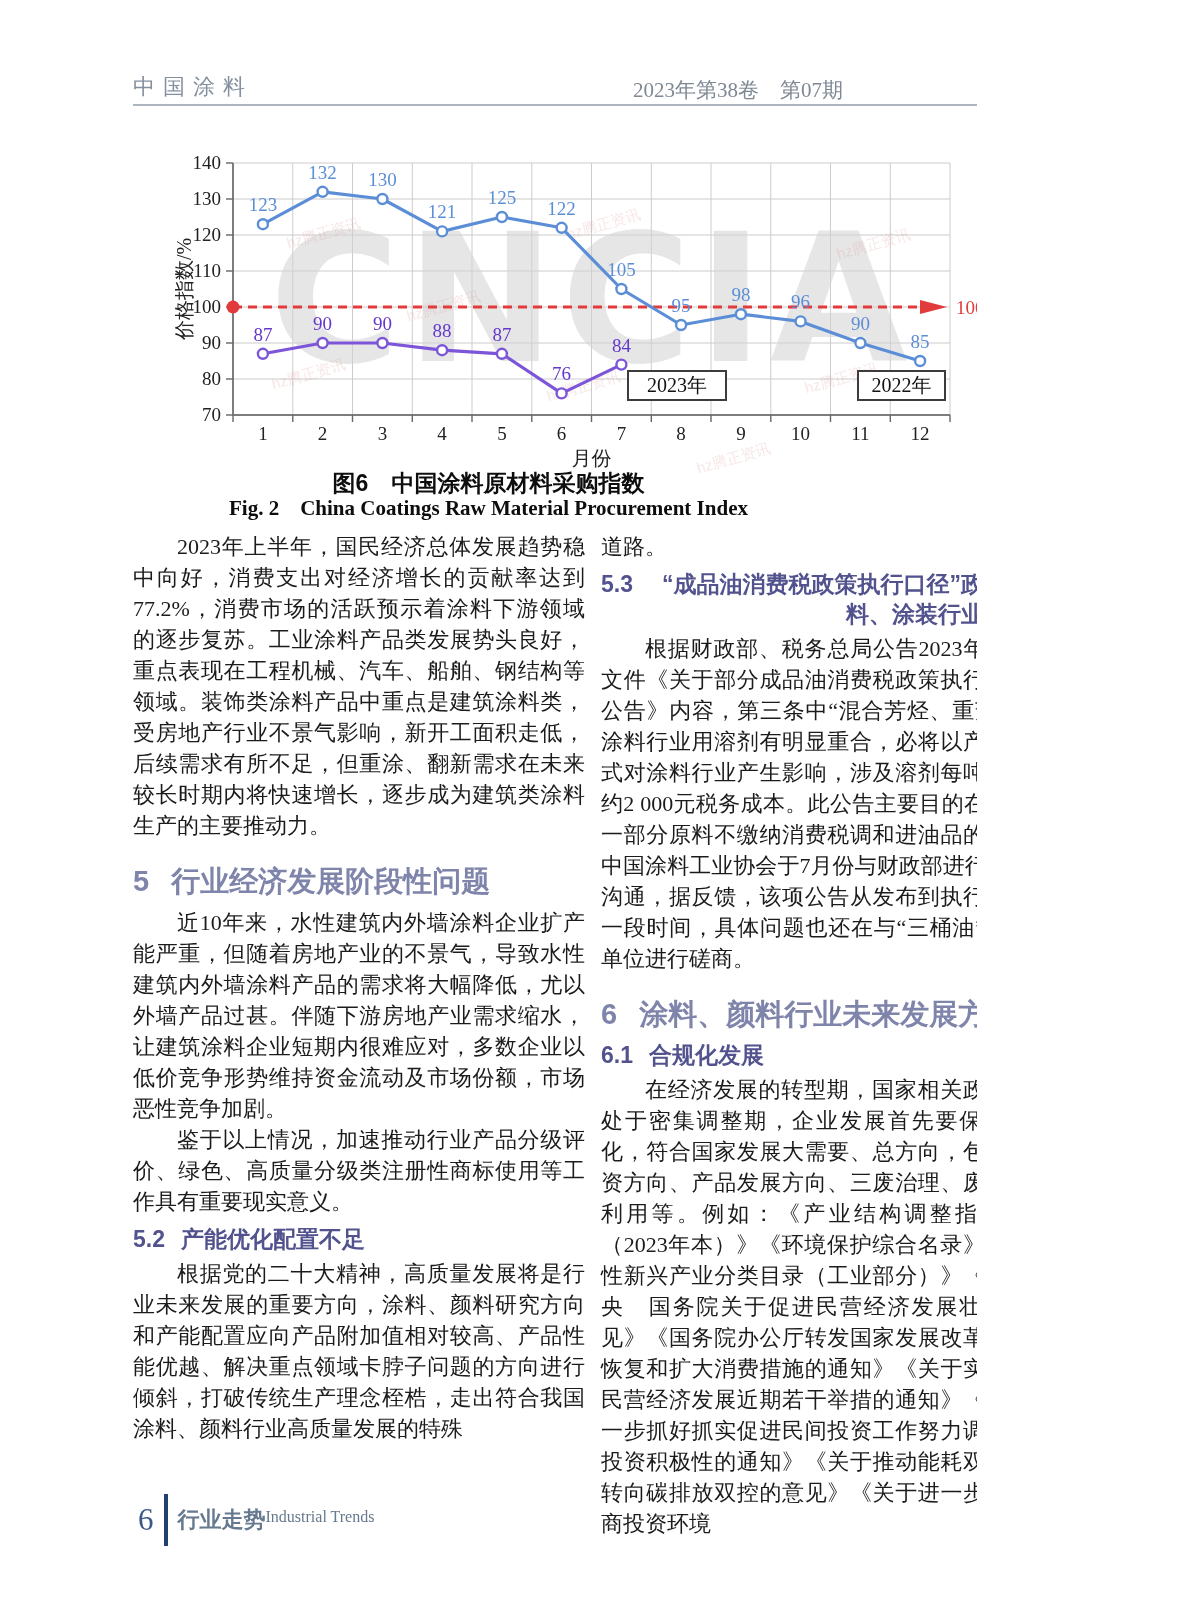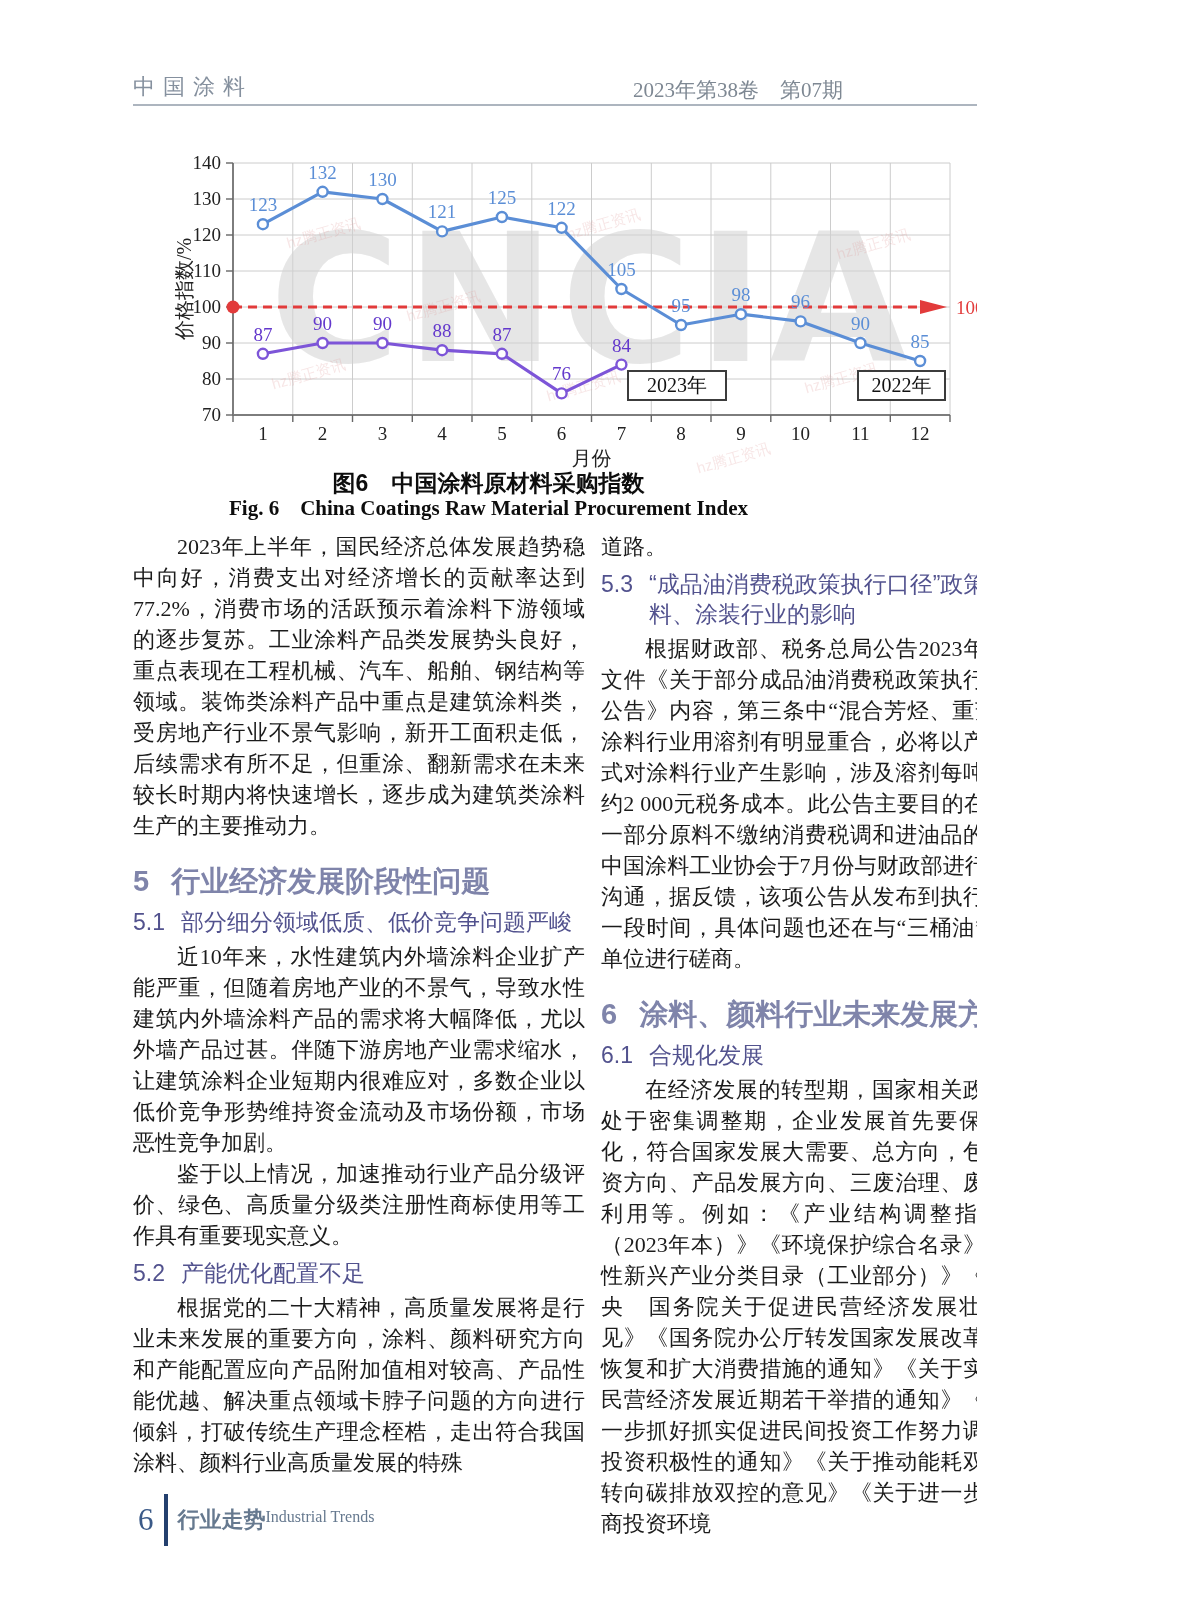--- a/index.html
+++ b/index.html
@@ -35,21 +35,21 @@
   
   .col{position:absolute;top:531px;width:452px;font-size:22px;line-height:31px;text-align:justify;}
   .col-left{left:133px;}
   .col-right{left:601px;}
   .bp{margin:0;text-indent:2em;}
   .bp.noindent{text-indent:0;}
   .h2{display:flex;align-items:baseline;margin:22px 0 8px;font-family:"Liberation Sans","DejaVu Sans",sans-serif;
       font-size:29px;line-height:36px;font-weight:bold;color:#7f84aa;text-align:left;}
   .h2 .h-num{margin-right:22px;flex:none;}
   .h3{display:flex;align-items:baseline;margin:7px 0 4px;font-family:"Liberation Sans","DejaVu Sans",sans-serif;
-      font-size:23px;line-height:30px;font-weight:normal;color:#52528e;text-align:left;}
+      font-size:23px;line-height:30px;font-weight:bold;color:#52528e;text-align:right;}
   .h3 .h-num{margin-right:16px;flex:none;}
 
   
   .footer{position:absolute;left:138px;top:1494px;display:flex;align-items:center;}
   .pg{font-size:31px;color:#3b5a88;margin-right:10px;}
   .fbar{width:4px;height:52px;background:#24406e;margin-right:10px;}
   .fsec{display:flex;flex-direction:row;justify-content:center;}
   .fcn{font-family:"Liberation Sans","DejaVu Sans",sans-serif;font-weight:bold;font-size:22px;color:#66798f;line-height:26px;}
   .fen{font-size:16px;color:#66798f;line-height:20px;}
 </style>
@@ -188,31 +188,27 @@
           <rect x="453" y="238" width="98" height="29" fill="#fff" stroke="#3c3c3c" stroke-width="2"></rect>
           <text class="legend-label" x="502" y="259">2023年</text>
         </g>
         <g>
           <rect x="683" y="238" width="87" height="29" fill="#fff" stroke="#3c3c3c" stroke-width="2"></rect>
           <text class="legend-label" x="726.5" y="259">2022年</text>
         </g>
       </svg></div>
 
   <div class="caption-cn">图6　中国涂料原材料采购指数</div>
-  <div class="caption-en">Fig. 6　China Coatings Raw Material Procurement Index</div>
+  <div class="caption-en">Fig. 2　China Coatings Raw Material Procurement Index</div>
 
   <div class="col col-left" id="col-left">
       <p class="bp">2023年上半年，国民经济总体发展趋势稳中向好，消费支出对经济增长的贡献率达到77.2%，消费市场的活跃预示着涂料下游领域的逐步复苏。工业涂料产品类发展势头良好，重点表现在工程机械、汽车、船舶、钢结构等领域。装饰类涂料产品中重点是建筑涂料类，受房地产行业不景气影响，新开工面积走低，后续需求有所不足，但重涂、翻新需求在未来较长时期内将快速增长，逐步成为建筑类涂料生产的主要推动力。</p>
       <div class="h2">
         <span class="h-num">5</span>
         <span class="h-title">行业经济发展阶段性问题</span>
-      </div>
-      <div class="h3">
-        <span class="h-num">5.1</span>
-        <span class="h-title">部分细分领域低质、低价竞争问题严峻</span>
       </div>
       <p class="bp">近10年来，水性建筑内外墙涂料企业扩产能严重，但随着房地产业的不景气，导致水性建筑内外墙涂料产品的需求将大幅降低，尤以外墙产品过甚。伴随下游房地产业需求缩水，让建筑涂料企业短期内很难应对，多数企业以低价竞争形势维持资金流动及市场份额，市场恶性竞争加剧。</p>
       <p class="bp">鉴于以上情况，加速推动行业产品分级评价、绿色、高质量分级类注册性商标使用等工作具有重要现实意义。</p>
       <div class="h3">
         <span class="h-num">5.2</span>
         <span class="h-title">产能优化配置不足</span>
       </div>
       <p class="bp">根据党的二十大精神，高质量发展将是行业未来发展的重要方向，涂料、颜料研究方向和产能配置应向产品附加值相对较高、产品性能优越、解决重点领域卡脖子问题的方向进行倾斜，打破传统生产理念桎梏，走出符合我国涂料、颜料行业高质量发展的特殊</p>
     </div>
   <div class="col col-right" id="col-right">

